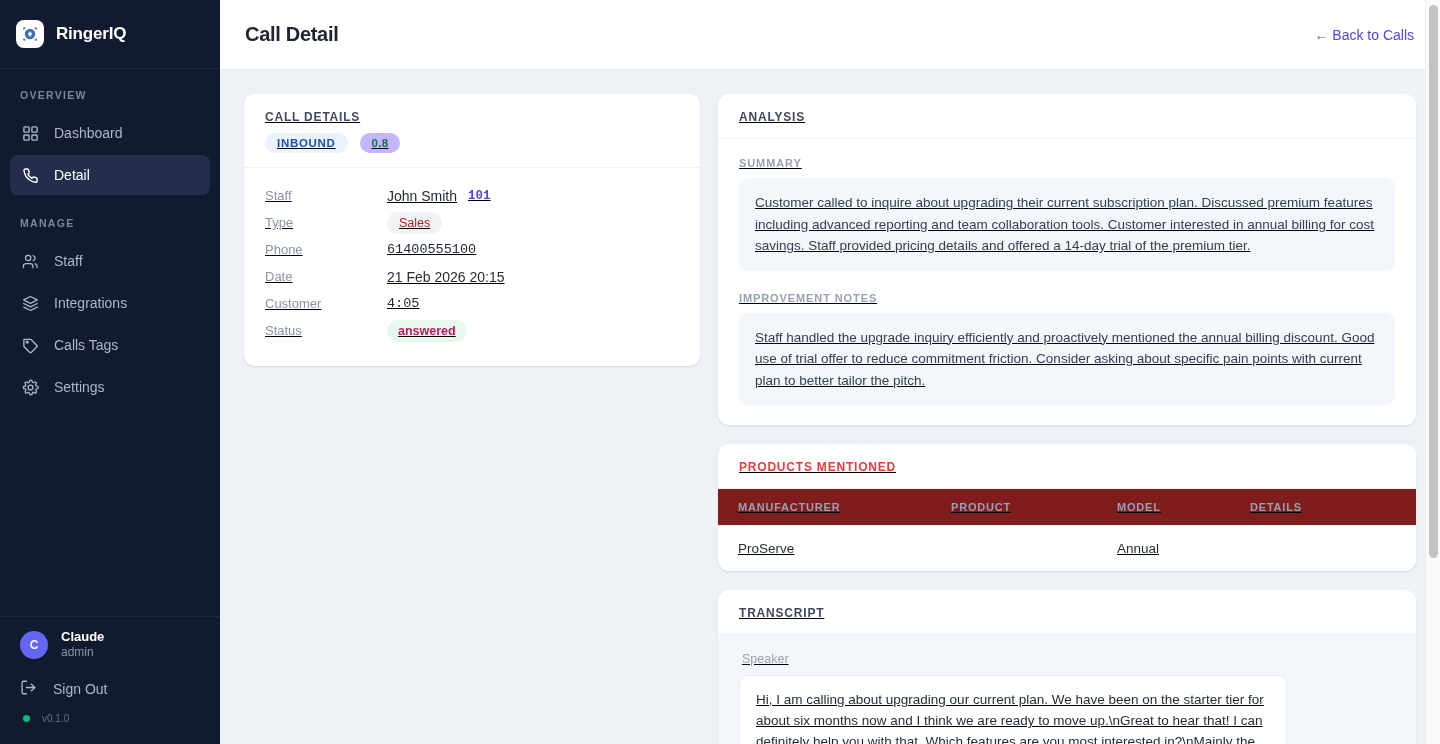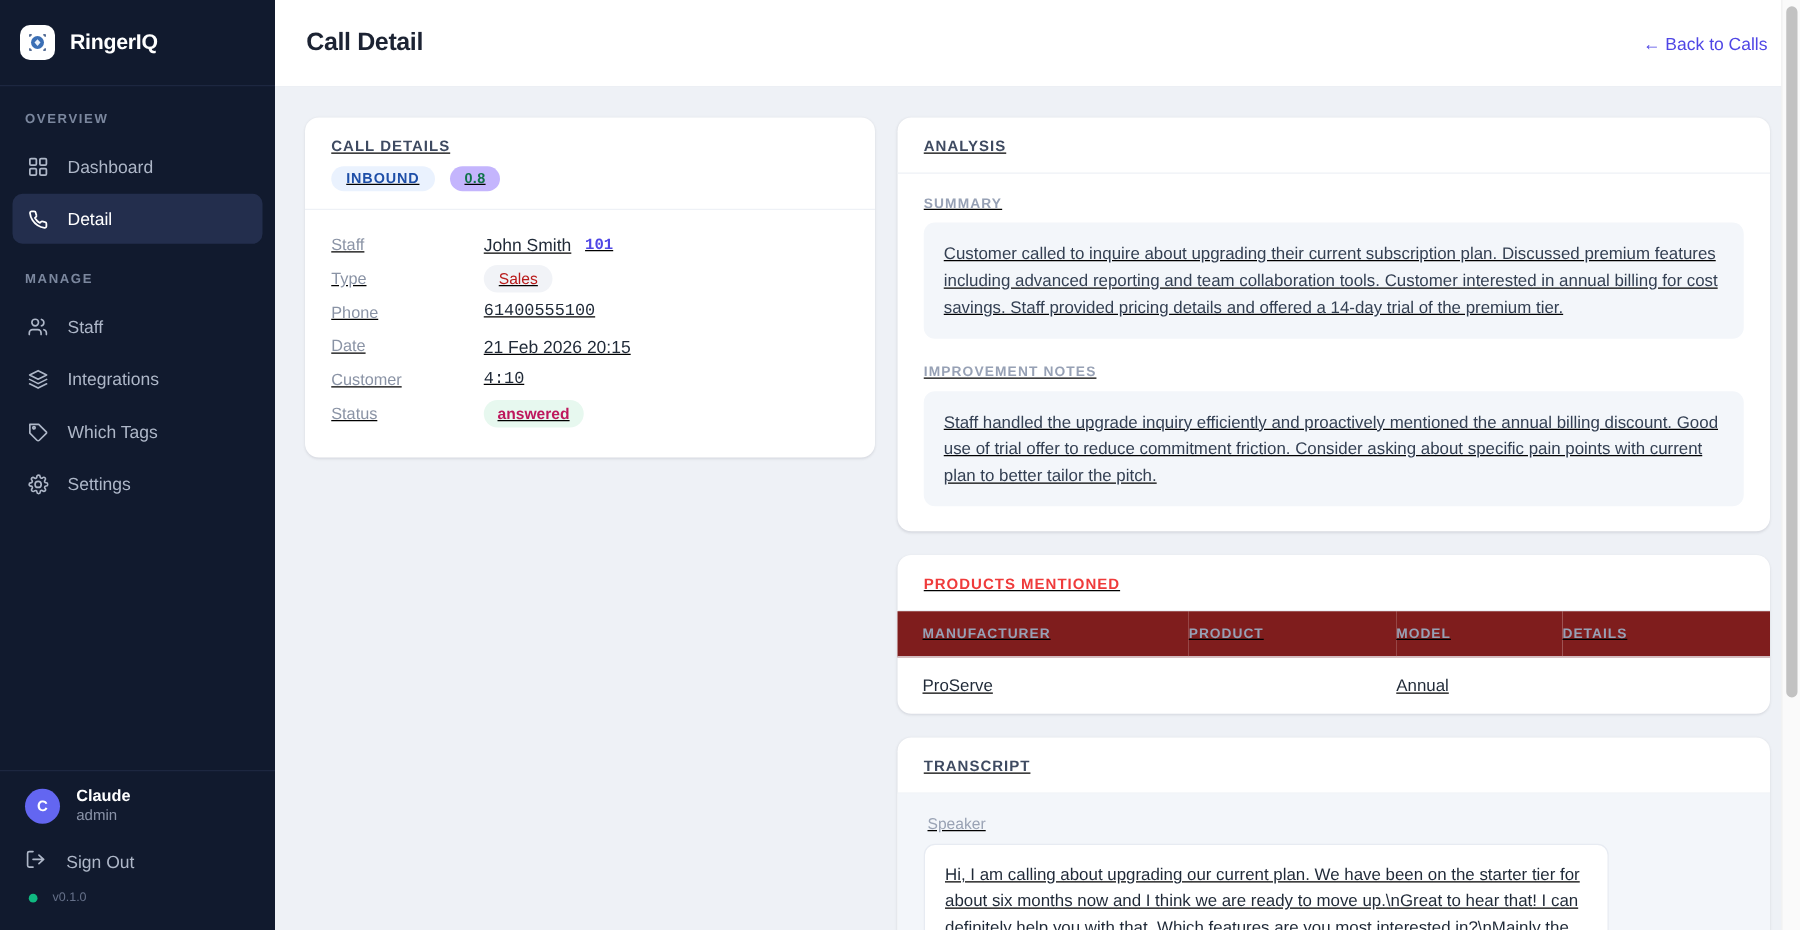--- a/index.html
+++ b/index.html
@@ -244,21 +244,21 @@
         <span>Integrations</span>
       </div>
 
       <div class="nav-item">
         <span class="ico">
           <svg width="17" height="17" viewBox="0 0 18 18" fill="none" stroke="#aeb7c8" stroke-width="1.4" stroke-linecap="round" stroke-linejoin="round">
             <path d="M16.1 10 10 16.1a1.4 1.4 0 0 1-2 0l-6-6V2.6h7.5l6.6 6.6a1.4 1.4 0 0 1 0 .8z"></path>
             <circle cx="5.5" cy="5.5" r="1"></circle>
           </svg>
         </span>
-        <span>Which Tags</span>
+        <span>Calls Tags</span>
       </div>
 
       <div class="nav-item">
         <span class="ico">
           <svg width="17" height="17" viewBox="0 0 18 18" fill="none" stroke="#aeb7c8" stroke-width="1.4" stroke-linecap="round" stroke-linejoin="round">
             <circle cx="9" cy="9" r="2.6"></circle>
             <path d="M14.6 11.1a1.2 1.2 0 0 0 .2 1.3l.1.1a1.4 1.4 0 1 1-2 2l-.1-.1a1.2 1.2 0 0 0-1.3-.2 1.2 1.2 0 0 0-.7 1.1v.2a1.4 1.4 0 1 1-2.8 0v-.1a1.2 1.2 0 0 0-.8-1.1 1.2 1.2 0 0 0-1.3.2l-.1.1a1.4 1.4 0 1 1-2-2l.1-.1a1.2 1.2 0 0 0 .2-1.3 1.2 1.2 0 0 0-1.1-.7h-.2a1.4 1.4 0 1 1 0-2.8h.1a1.2 1.2 0 0 0 1.1-.8 1.2 1.2 0 0 0-.2-1.3l-.1-.1a1.4 1.4 0 1 1 2-2l.1.1a1.2 1.2 0 0 0 1.3.2h.1a1.2 1.2 0 0 0 .7-1.1v-.2a1.4 1.4 0 1 1 2.8 0v.1a1.2 1.2 0 0 0 .7 1.1 1.2 1.2 0 0 0 1.3-.2l.1-.1a1.4 1.4 0 1 1 2 2l-.1.1a1.2 1.2 0 0 0-.2 1.3v.1a1.2 1.2 0 0 0 1.1.7h.2a1.4 1.4 0 1 1 0 2.8h-.1a1.2 1.2 0 0 0-1.1.7z"></path>
           </svg>
         </span>
         <span>Settings</span>
@@ -323,21 +323,21 @@
             <div class="drow">
               <span class="dlabel">Phone</span>
               <span class="dvalue mono">61400555100</span>
             </div>
             <div class="drow">
               <span class="dlabel">Date</span>
               <span class="dvalue">21 Feb 2026 20:15</span>
             </div>
             <div class="drow">
               <span class="dlabel">Customer</span>
-              <span class="dvalue mono">4:10</span>
+              <span class="dvalue mono">4:05</span>
             </div>
             <div class="drow">
               <span class="dlabel">Status</span>
               <span class="dvalue">
                 <span class="pill-green">answered</span>
               </span>
             </div>
           </div>
         </div>
       </div>

